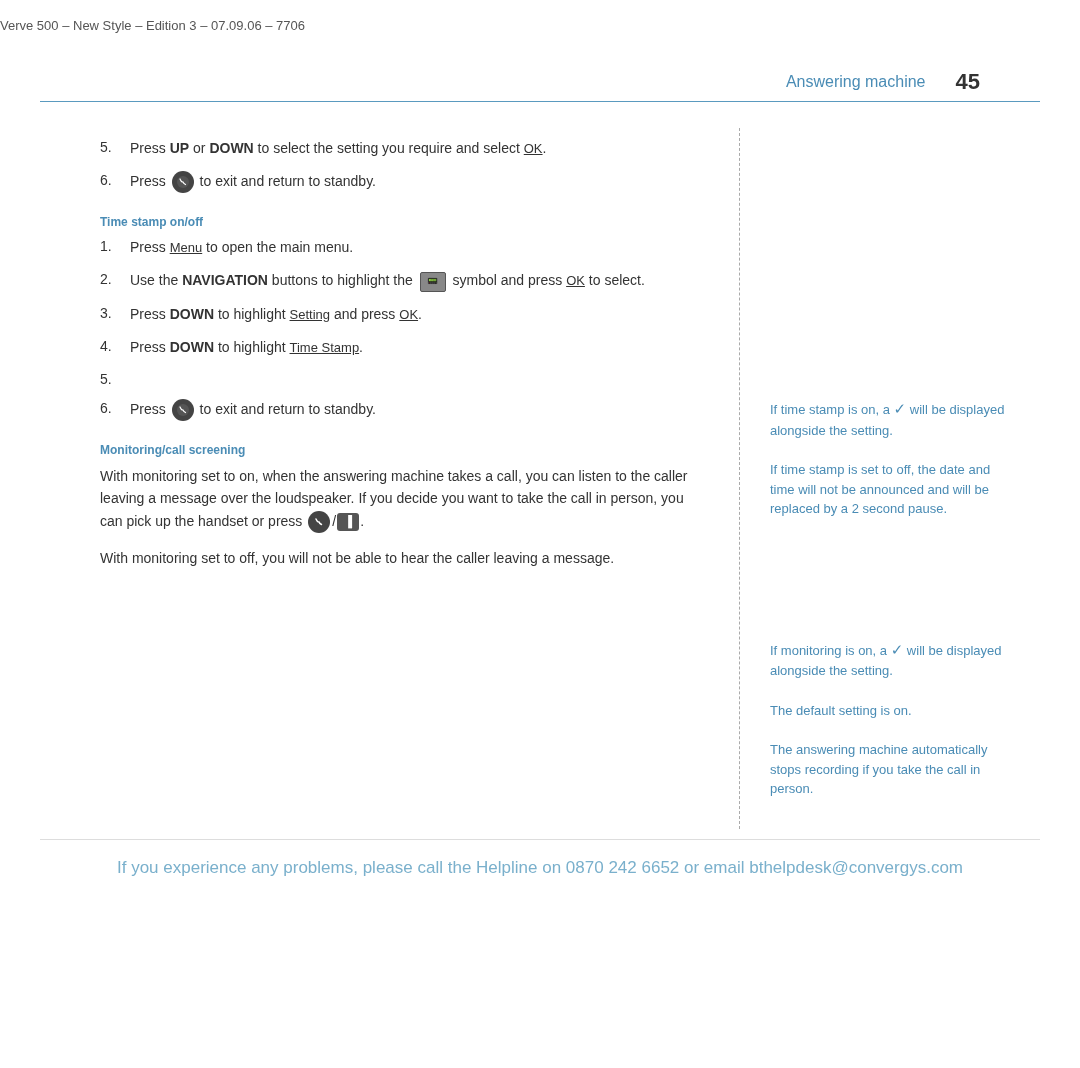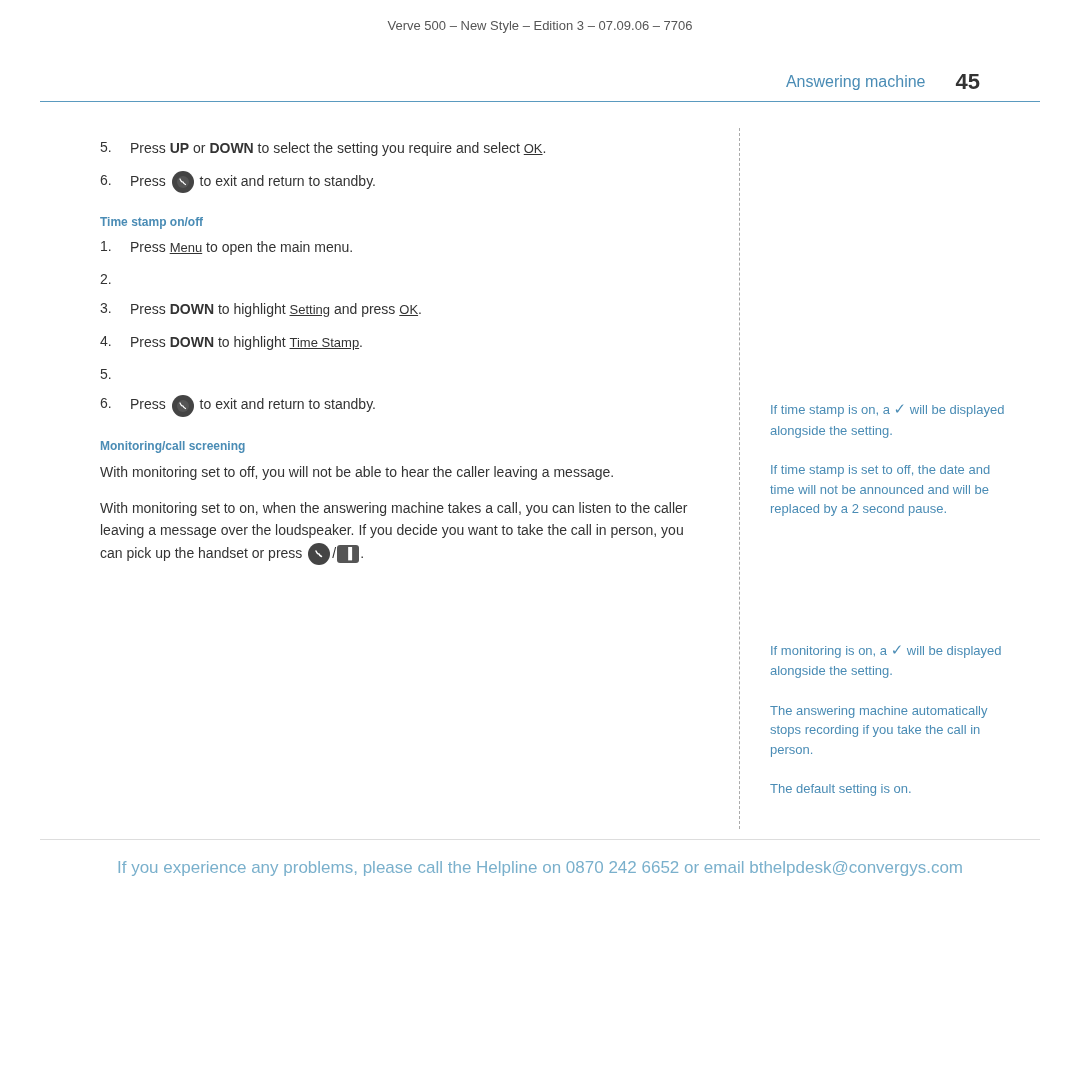--- a/index.html
+++ b/index.html
@@ -7,21 +7,21 @@
       background: #fff;
       font-family: Arial, Helvetica, sans-serif;
       font-size: 14px;
       color: #333;
       width: 1080px;
       min-height: 1068px;
       position: relative;
     }
 
     .page-header {
-      text-align: center;
+      text-align: left;
       padding: 18px 0 10px 0;
       font-size: 13px;
       color: #555;
     }
 
     .header-bar {
       display: flex;
       justify-content: flex-end;
       align-items: center;
       padding: 10px 60px 6px 60px;
@@ -194,20 +194,27 @@
 
     <ol class="step-list">
       <li>
         <span class="step-num">1.</span>
         <span class="step-text">
           Press <span class="underline">Menu</span> to open the main menu.
         </span>
       </li>
       <li>
         <span class="step-num">2.</span>
+        <span class="step-text">
+          Use the <span class="bold">NAVIGATION</span> buttons to highlight the
+          <span class="icon-am" style="display:inline-block;width:26px;height:20px;background:#888;border-radius:2px;vertical-align:middle;margin:0 3px;position:relative;">
+            <span style="position:absolute;top:50%;left:50%;transform:translate(-50%,-50%);color:#fff;font-size:9px;">📟</span>
+          </span>
+          symbol and press <span class="underline">OK</span> to select.
+        </span>
       </li>
       <li>
         <span class="step-num">3.</span>
         <span class="step-text">
           Press <span class="bold">DOWN</span> to highlight <span class="underline">Setting</span> and press <span class="underline">OK</span>.
         </span>
       </li>
       <li>
         <span class="step-num">4.</span>
         <span class="step-text">
@@ -222,27 +229,27 @@
         <span class="step-text">
           Press <span class="icon-phone"><svg width="14" height="14" viewBox="0 0 14 14">
                 <circle cx="7" cy="7" r="6" fill="#555"></circle>
                 <path d="M4 4c0 0 1 2 1.5 2.5S7 7 7 7s.5 1.5 2.5 2.5" stroke="#fff" stroke-width="1.2" fill="none" stroke-linecap="round"></path>
               </svg></span> to exit and return to standby.
         </span>
       </li>
     </ol>
 
     <div class="section-heading">Monitoring/call screening</div>
-    <p class="section-desc">With monitoring set to off, you will not be able to hear the caller leaving a message.</p>
     <p class="section-desc">
       With monitoring set to on, when the answering machine takes a call, you can listen to the caller leaving a message over the loudspeaker. If you decide you want to take the call in person, you can pick up the handset or press
       <span class="icon-phone" style="display:inline-block;width:22px;height:22px;background:#444;border-radius:50%;vertical-align:middle;position:relative;"><svg width="14" height="14" style="position:absolute;top:50%;left:50%;transform:translate(-50%,-50%)" viewBox="0 0 14 14">
             <path d="M4 4c0 0 1 2 1.5 2.5S7 7 7 7s.5 1.5 2.5 2.5" stroke="#fff" stroke-width="1.5" fill="none" stroke-linecap="round"></path>
           </svg></span>/<span style="display:inline-block;width:22px;height:18px;background:#555;border-radius:3px;vertical-align:middle;margin:0 1px;position:relative;"><span style="position:absolute;top:50%;left:50%;transform:translate(-50%,-50%);color:#fff;font-size:11px;">▐</span></span>.
     </p>
+    <p class="section-desc">With monitoring set to off, you will not be able to hear the caller leaving a message.</p>
 
   </div>
 
   <div class="right-col">
 
     <div class="right-spacer"></div>
     <div class="right-spacer"></div>
     <div class="right-spacer"></div>
     <div class="right-spacer"></div>
     <div class="right-spacer" style="height:20px;"></div>
@@ -253,24 +260,24 @@
     <div class="right-note">
       If time stamp is set to off, the date and time will not be announced and will be replaced by a 2 second pause.
     </div>
 
     <div class="right-spacer" style="height:100px;"></div>
 
     <div class="right-note">
       If monitoring is on, a <span class="checkmark">✓</span> will be displayed alongside the setting.
     </div>
     <div class="right-note">
+      The default setting is on.
+    </div>
+    <div class="right-note">
       The answering machine automatically stops recording if you take the call in person.
-    </div>
-    <div class="right-note">
-      The default setting is on.
     </div>
 
   </div>
 </div>
 
 <div class="footer">
   <span>If you experience any problems, please call the Helpline on 0870 242 6652 or email bthelpdesk@convergys.com</span>
 </div>
 
 </body></html>

